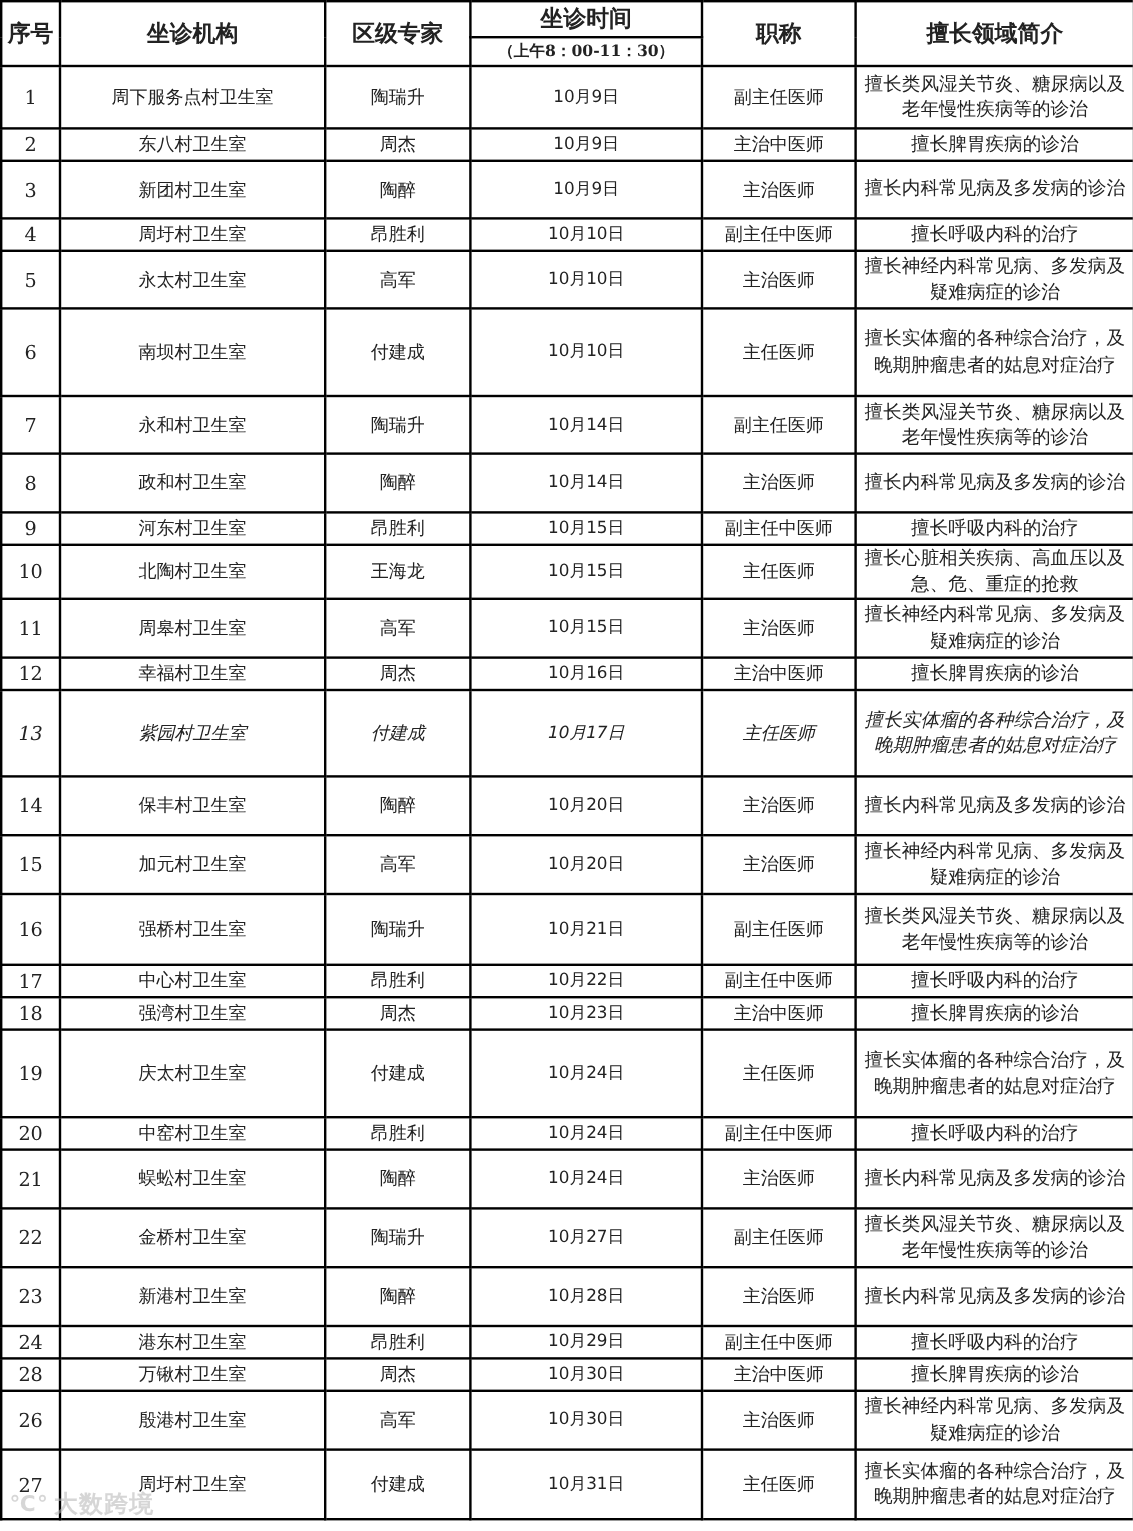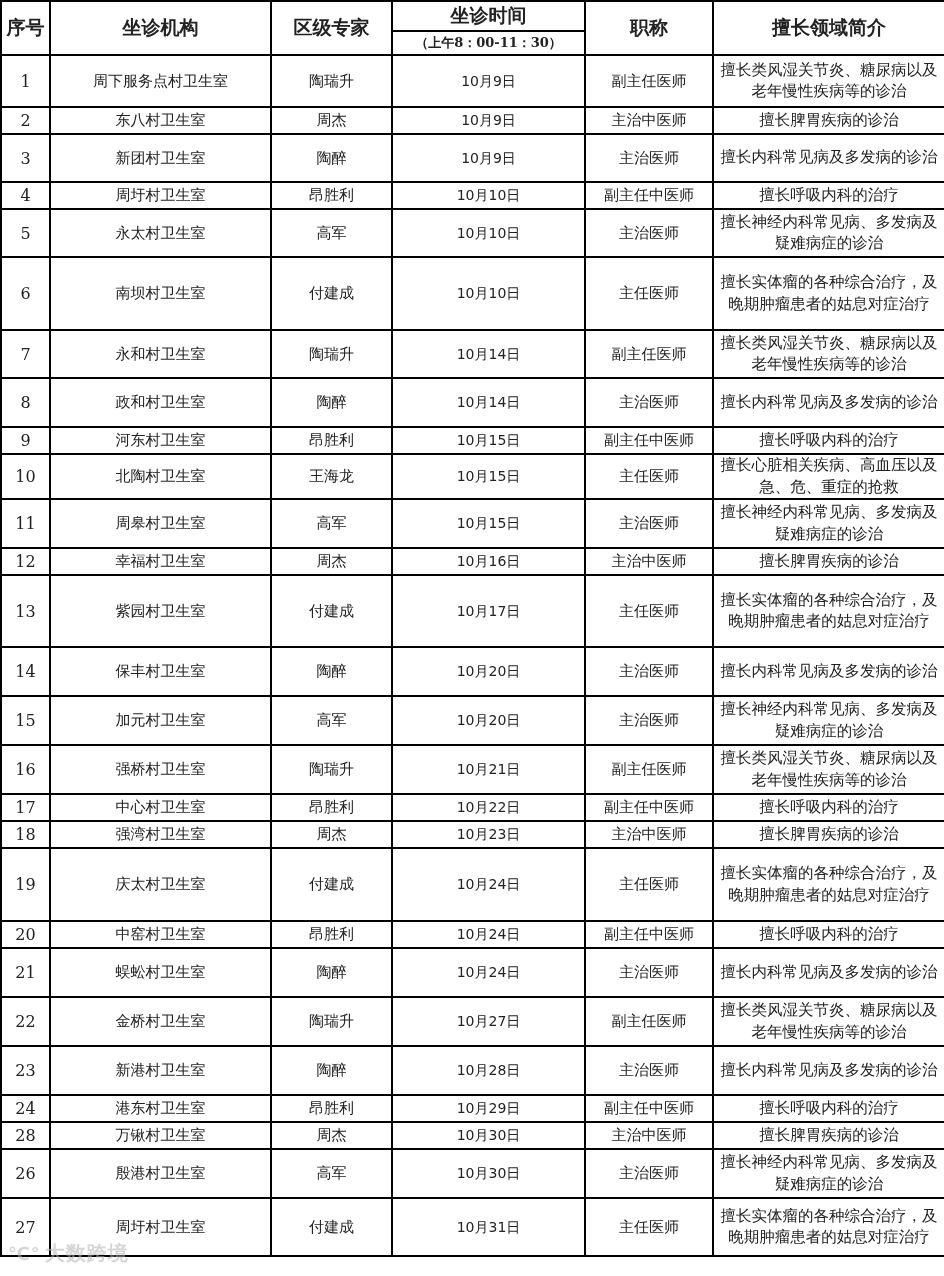--- a/index.html
+++ b/index.html
@@ -144,21 +144,21 @@
         <td class="spec">擅长神经内科常见病、多发病及疑难病症的诊治</td>
       </tr>
       <tr style="height: 27px;">
         <td class="idx">12</td>
         <td class="org">幸福村卫生室</td>
         <td class="expert">周杰</td>
         <td class="date">10月16日</td>
         <td class="title">主治中医师</td>
         <td class="spec">擅长脾胃疾病的诊治</td>
       </tr>
-      <tr style="height: 72px;">
+      <tr style="height: 72px; font-style: italic;">
         <td class="idx">13</td>
         <td class="org">紫园村卫生室</td>
         <td class="expert">付建成</td>
         <td class="date">10月17日</td>
         <td class="title">主任医师</td>
         <td class="spec">擅长实体瘤的各种综合治疗，及晚期肿瘤患者的姑息对症治疗</td>
       </tr>
       <tr style="height: 49px; padding-left: 35px;">
         <td class="idx">14</td>
         <td class="org">保丰村卫生室</td>
@@ -168,21 +168,21 @@
         <td class="spec">擅长内科常见病及多发病的诊治</td>
       </tr>
       <tr style="height: 49px; margin-top: 46px;">
         <td class="idx">15</td>
         <td class="org">加元村卫生室</td>
         <td class="expert">高军</td>
         <td class="date">10月20日</td>
         <td class="title">主治医师</td>
         <td class="spec">擅长神经内科常见病、多发病及疑难病症的诊治</td>
       </tr>
-      <tr style="height: 49px;">
+      <tr style="height: 59px;">
         <td class="idx">16</td>
         <td class="org">强桥村卫生室</td>
         <td class="expert">陶瑞升</td>
         <td class="date">10月21日</td>
         <td class="title">副主任医师</td>
         <td class="spec">擅长类风湿关节炎、糖尿病以及老年慢性疾病等的诊治</td>
       </tr>
       <tr style="height: 27px; margin-top: 10px;">
         <td class="idx">17</td>
         <td class="org">中心村卫生室</td>

